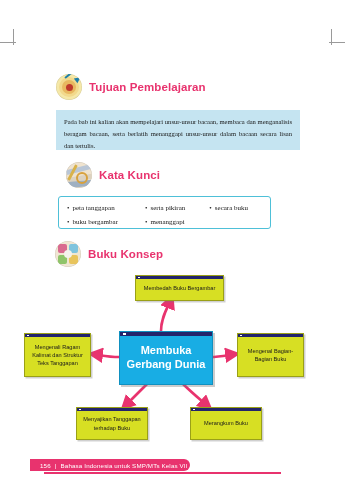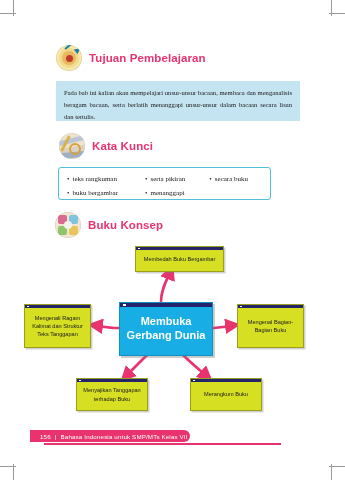--- a/index.html
+++ b/index.html
@@ -3,21 +3,21 @@
 <meta charset="utf-8">
 <style>
   html,body{margin:0;padding:0;}
   body{
     width:345px;height:480px;
     background:#ffffff;
     font-family:"Liberation Serif", serif;
     overflow:hidden;
     position:relative;
   }
-  .page{position:absolute;inset:0;}
+  .page{position:absolute;inset:0;margin-top:29px;}
 
   
   .cropmark{position:absolute;background:#9a9a9a;}
   .cm-v{width:1px;height:16px;}
   .cm-h{height:1px;width:16px;}
 
   
   .sec-head{
     position:absolute;display:flex;align-items:center;gap:7px;
   }
@@ -158,36 +158,36 @@
       <div class="shaft"></div>
         <div class="fin"></div>
     </div>
     <div class="sec-title">Tujuan Pembelajaran</div>
   </div>
 
   <div class="info-box" style="left:56px;top:81px;width:244px;height:40px;">
     <span>Pada bab ini kalian akan mempelajari unsur-unsur bacaan, membaca dan menganalisis beragam bacaan, serta berlatih menanggapi unsur-unsur dalam bacaan secara lisan dan tertulis.</span>
   </div>
 
-  <div class="sec-head" style="left:59px;top:133px;">
+  <div class="sec-head" style="left:66px;top:133px;">
     <div class="badge ic-key">
       <div class="band1"></div>
         <div class="band2"></div>
         <div class="band3"></div>
       <div class="pen"></div>
         <div class="circ"></div>
     </div>
     <div class="sec-title">Kata Kunci</div>
   </div>
 
   <div class="kk-box" style="left:58px;top:167px;width:213px;height:33px;">
     <div class="kk-grid">
       <div class="kk-item kk-c0">
         <span class="dot">•</span>
-        <span>teks rangkuman</span>
+        <span>peta tanggapan</span>
       </div>
       <div class="kk-item kk-c1">
         <span class="dot">•</span>
         <span>serta pikiran</span>
       </div>
       <div class="kk-item kk-c2">
         <span class="dot">•</span>
         <span>secara buku</span>
       </div>
       <div class="kk-item kk-c0">

